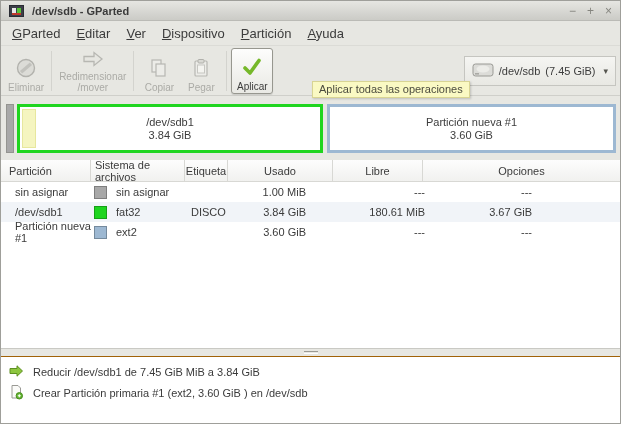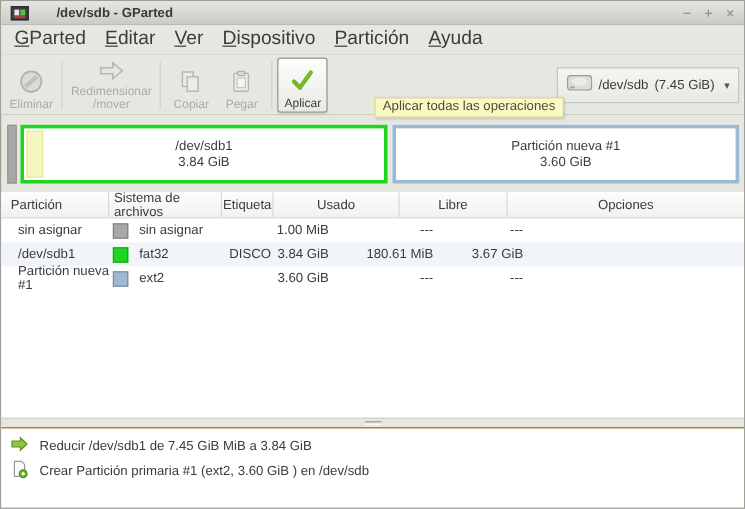--- a/index.html
+++ b/index.html
@@ -3,33 +3,33 @@
 <meta charset="utf-8">
 <style>
   * { box-sizing: border-box; margin: 0; padding: 0; }
   html,body { width:621px; height:424px; }
   body { font-family:"Liberation Sans", sans-serif; background:#555; }
   .window { width:621px; height:424px; border:1px solid #9f9f9a; background:#E7E7E2;
             display:flex; flex-direction:column; position:relative; overflow:hidden; }
 
   
   .titlebar { height:20px; flex:0 0 20px; background:linear-gradient(#E6E6E2,#CBCBC6);
-              border-bottom:1px solid #BBBBB6; display:flex; align-items:center; padding:0 8px; gap:23px; }
+              border-bottom:1px solid #BBBBB6; display:flex; align-items:center; padding:0 8px; gap:8px; }
   .win-icon { width:15px; height:12px; background:#3c3f48; border:1px solid #2a2c33; position:relative; flex:0 0 15px; }
   .win-icon i { position:absolute; display:block; }
   .win-icon .b1 { left:2px; top:2px; width:4px; height:5px; background:#e8e8e8; }
   .win-icon .b2 { left:7px; top:2px; width:4px; height:5px; background:#58c437; }
   .win-icon .b3 { left:2px; bottom:1px; width:9px; height:2px; background:#c0392b; }
   .title { font-size:11px; font-weight:bold; color:#3a3a3a; }
   .win-controls { margin-left:auto; display:flex; gap:11px; }
   .win-controls span { color:#85857f; font-size:12px; line-height:12px; cursor:default; }
 
   
   .menubar { height:20px; flex:0 0 20px; display:flex; align-items:center; padding:12px 3px;
-             font-size:16px; color:#3c3c3c; background:#E7E7E2; border-bottom:1px solid #DBDBD6; }
+             font-size:13px; color:#3c3c3c; background:#E7E7E2; border-bottom:1px solid #DBDBD6; }
   .menu-item { padding:2px 8px; display:inline-block; }
   .menu-item::first-letter { text-decoration:underline; }
 
   
   .toolbar { height:50px; flex:0 0 50px; display:flex; align-items:center; padding:1px 4px;
              border-bottom:1px solid #CFCFCA; background:#E7E7E2; }
   .tbtn { min-width:42px; padding:1px 3px; display:flex; flex-direction:column; align-items:center;
           justify-content:flex-end; font-size:10px; color:#ABABA6; gap:1px; height:46px; }
   .tbtn .ticon { height:26px; display:flex; align-items:center; justify-content:center; }
   .tbtn .tlabel { white-space:pre-line; text-align:center; line-height:11px; }
@@ -67,21 +67,21 @@
   .c4{width:96px;flex:0 0 96px} .c5{width:105px;flex:0 0 105px} .c6{width:90px;flex:0 0 90px}
   .c7{flex:1 1 auto; border-right:none}
   .tr { height:20px; flex:0 0 20px; display:flex; align-items:center; font-size:11px; color:#3b3b3b; }
   .tr.alt { background:#F1F4F8; }
   .td { display:flex; align-items:center; height:100%; }
   .td.part { padding-left:14px; }
   .td.fs { padding-left:3px; gap:9px; }
   .swatch { width:13px; height:13px; border:1px solid rgba(0,0,0,.25); flex:0 0 13px; }
   .sw-gray { background:#A8A8A8; } .sw-green { background:#1FD51F; } .sw-blue { background:#9DB8D2; }
   .td.lbl { padding-left:6px; }
-  .td.num { justify-content:flex-end; }
+  .td.num { justify-content:flex-end;margin-left:32px; }
   .td.num span { white-space:nowrap; }
   .pr-size span { margin-right:50px; } .pr-used span { margin-right:68px; } .pr-free span { margin-right:83px; }
 
   
   .pane-divider { height:7px; flex:0 0 7px; background:#E7E7E2; display:flex; align-items:center; justify-content:center; }
   .grip { width:14px; height:3px; border-top:1px solid #9a9a95; border-bottom:1px solid #fdfdfc; }
 
   
   .ops { flex:0 0 67px; background:#fff; border-top:1px solid #a16207; padding:4px 2px; }
   .op-item { height:21px; display:flex; align-items:center; gap:9px; padding-left:5px;

